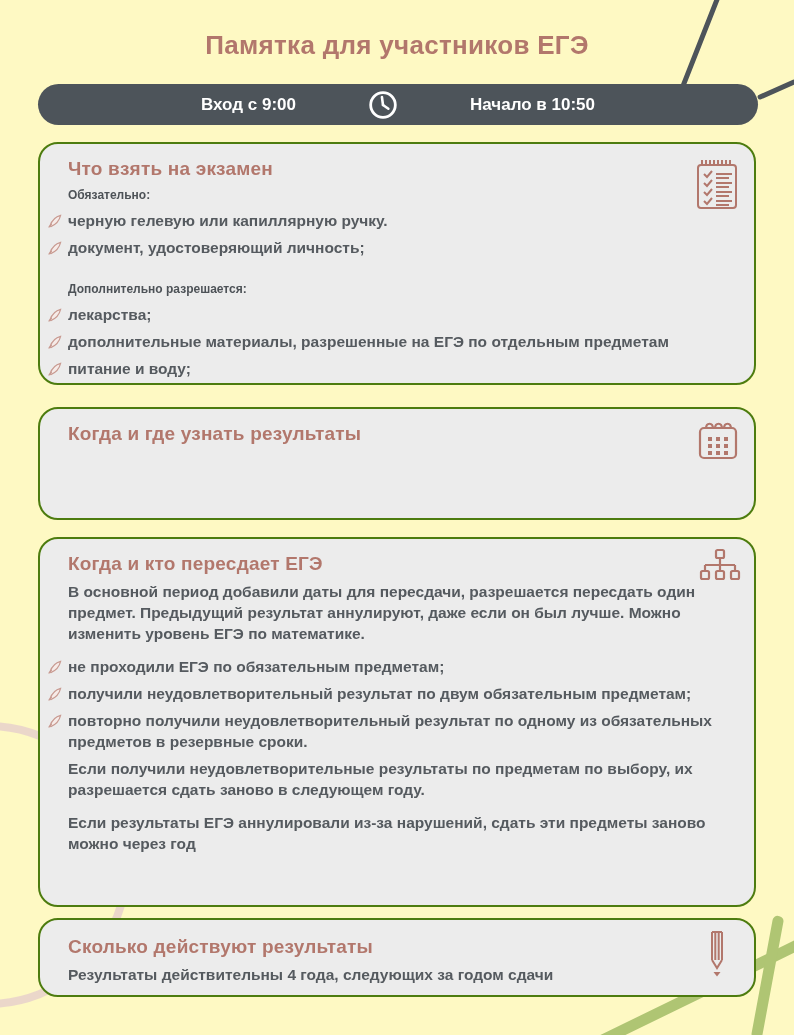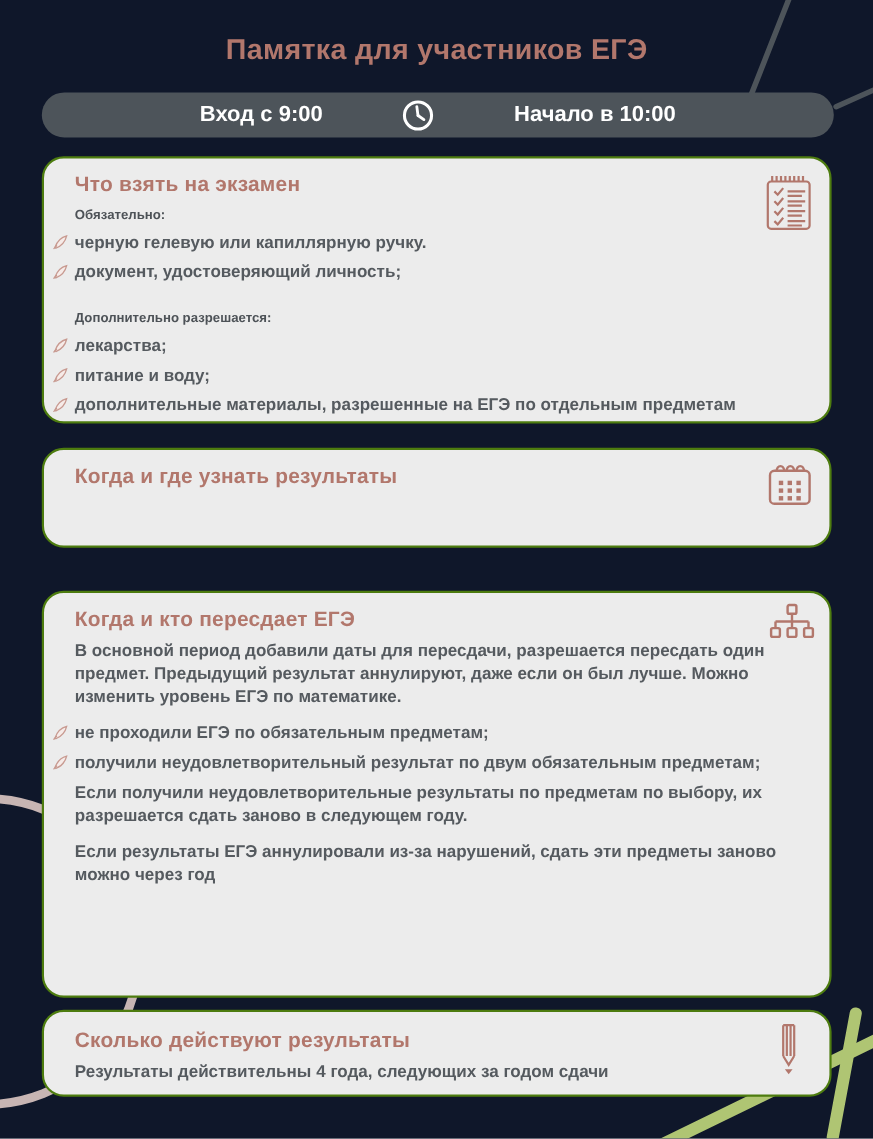--- a/index.html
+++ b/index.html
@@ -1,17 +1,17 @@
 <!DOCTYPE html>
 <html><head>
 <meta charset="utf-8">
 <style>
   html,body{margin:0;padding:0;}
   .page{
-    position:relative;width:794px;height:1035px;background:#0f172a;
+    position:relative;width:794px;height:1035px;background:#fef9c3;
     overflow:hidden;font-family:"Liberation Sans", sans-serif;
   }
   
   .decor{position:absolute;z-index:0;}
   .dark-line{background:#4d545a;border-radius:3px;}
   .line-top-1{width:5px;height:104px;left:697px;top:-8px;transform:rotate(21.5deg);}
   .line-top-2{width:42px;height:5px;left:756px;top:87px;transform:rotate(-24deg);}
   .pink-circle{
     left:-155px;top:722px;width:286px;height:286px;border-radius:50%;
     border:8px solid #e8d1cb;box-sizing:border-box;opacity:.85;
@@ -20,21 +20,21 @@
   .green-1{width:230px;height:11px;left:583px;top:988px;transform:rotate(-26deg);}
   .green-2{width:11px;height:125px;left:762px;top:915px;transform:rotate(10.5deg);}
   
   .page-title{
     position:absolute;z-index:2;top:30px;left:0;width:100%;text-align:center;
     font-size:26px;font-weight:800;color:#b2776c;letter-spacing:.3px;margin:0;
   }
   .schedule-bar{
     position:absolute;z-index:2;left:38px;top:84px;width:720px;height:41px;
     background:#4d545a;border-radius:21px;display:flex;align-items:center;
-    justify-content:center;gap:72px;color:#ffffff;font-size:20px;font-weight:700;
+    justify-content:center;gap:72px;color:#ffffff;font-size:17px;font-weight:700;
     box-sizing:border-box;
   }
   .schedule-bar .time-label{white-space:nowrap;}
   .clock{display:block;}
   
   .card{
     position:absolute;z-index:2;left:38px;width:718px;background:#ececec;
     border:2px solid #4d7c0f;border-radius:20px;box-sizing:border-box;
     padding:10px 28px 10px 28px;color:#555a5f;overflow:hidden;
   }
@@ -42,21 +42,21 @@
   .card p{font-size:15.5px;font-weight:600;line-height:21px;margin:0;max-width:660px;}
   .card .sub{font-size:12px;font-weight:700;color:#4d5257;margin:8px 0 8px;}
   ul.bullets{list-style:none;margin:2px 0 0;padding:0;}
   ul.bullets li{
     position:relative;font-size:15.5px;font-weight:600;line-height:21px;
     margin:0 0 6px;max-width:668px;
   }
   ul.bullets .quill{position:absolute;left:-20px;top:2px;}
   .card-icon{position:absolute;}
   .card-1{top:142px;height:243px;}
-  .card-2{top:407px;height:91px;}
+  .card-2{top:407px;height:113px;}
   .card-3{top:537px;height:370px;}
   .card-4{top:918px;height:79px;padding-top:12px;}
   .card-1 .card-icon{top:14px;right:14px;}
   .card-2 .card-icon{top:10px;right:14px;}
   .card-3 .card-icon{top:9px;right:10px;}
   .card-4 .card-icon{top:9px;right:28px;}
   .mb-lg{margin-bottom:12px !important;}
   .mb-md{margin-bottom:6px !important;}
   .mt-md{margin-top:2px !important;}
   .mt-lg{margin-top:12px !important;}
@@ -76,21 +76,21 @@
 
   <div class="schedule-bar">
     <span class="time-label">Вход с 9:00</span>
     <span>
       <svg class="clock" width="30" height="30" viewBox="0 0 28 28" fill="none">
         <circle cx="14" cy="14" r="11.5" stroke="#ffffff" stroke-width="2.6"></circle>
         <path d="M14 14 L13 6.5" stroke="#ffffff" stroke-width="2.4" stroke-linecap="round"></path>
         <path d="M14 14 L19 17.5" stroke="#ffffff" stroke-width="2.4" stroke-linecap="round"></path>
       </svg>
     </span>
-    <span class="time-label">Начало в 10:00</span>
+    <span class="time-label">Начало в 10:50</span>
   </div>
 
   <section class="card card-1">
     <h2>Что взять на экзамен</h2>
     <div class="sub">Обязательно:</div>
     <ul class="bullets">
       <li>
         <span class="quill">
           <svg width="14" height="14" viewBox="0 0 14 14" fill="none">
             <path d="M12.6 1.4 C8.2 2.5 4.2 5.6 2 11.8 L2.8 12.6 C8.8 10.2 11.5 6 12.6 1.4 Z" stroke="#c89a91" stroke-width="1.2" fill="#f6ebe8"></path>
@@ -120,30 +120,30 @@
         </span>
         <span>лекарства;</span>
       </li>
       <li>
         <span class="quill">
           <svg width="14" height="14" viewBox="0 0 14 14" fill="none">
             <path d="M12.6 1.4 C8.2 2.5 4.2 5.6 2 11.8 L2.8 12.6 C8.8 10.2 11.5 6 12.6 1.4 Z" stroke="#c89a91" stroke-width="1.2" fill="#f6ebe8"></path>
             <path d="M1 13 L3.4 10.4" stroke="#c89a91" stroke-width="1.2" stroke-linecap="round"></path>
           </svg>
         </span>
+        <span>дополнительные материалы, разрешенные на ЕГЭ по отдельным предметам</span>
+      </li>
+      <li>
+        <span class="quill">
+          <svg width="14" height="14" viewBox="0 0 14 14" fill="none">
+            <path d="M12.6 1.4 C8.2 2.5 4.2 5.6 2 11.8 L2.8 12.6 C8.8 10.2 11.5 6 12.6 1.4 Z" stroke="#c89a91" stroke-width="1.2" fill="#f6ebe8"></path>
+            <path d="M1 13 L3.4 10.4" stroke="#c89a91" stroke-width="1.2" stroke-linecap="round"></path>
+          </svg>
+        </span>
         <span>питание и воду;</span>
-      </li>
-      <li>
-        <span class="quill">
-          <svg width="14" height="14" viewBox="0 0 14 14" fill="none">
-            <path d="M12.6 1.4 C8.2 2.5 4.2 5.6 2 11.8 L2.8 12.6 C8.8 10.2 11.5 6 12.6 1.4 Z" stroke="#c89a91" stroke-width="1.2" fill="#f6ebe8"></path>
-            <path d="M1 13 L3.4 10.4" stroke="#c89a91" stroke-width="1.2" stroke-linecap="round"></path>
-          </svg>
-        </span>
-        <span>дополнительные материалы, разрешенные на ЕГЭ по отдельным предметам</span>
       </li>
     </ul>
     <span class="card-icon">
       <svg width="46" height="54" viewBox="0 0 46 54" fill="none" stroke="#b2776c" stroke-width="2">
         <rect x="4" y="7" width="38" height="43" rx="3"></rect>
         <path d="M8 7 V2 M12 7 V2 M16 7 V2 M20 7 V2 M24 7 V2 M28 7 V2 M32 7 V2 M36 7 V2"></path>
         <path d="M10 16 l3 3 5 -6"></path>
           <path d="M22 16 H38 M22 20 H35"></path>
         <path d="M10 25 l3 3 5 -6"></path>
           <path d="M22 25 H38 M22 29 H35"></path>
@@ -193,20 +193,29 @@
       </li>
       <li>
         <span class="quill">
           <svg width="14" height="14" viewBox="0 0 14 14" fill="none">
             <path d="M12.6 1.4 C8.2 2.5 4.2 5.6 2 11.8 L2.8 12.6 C8.8 10.2 11.5 6 12.6 1.4 Z" stroke="#c89a91" stroke-width="1.2" fill="#f6ebe8"></path>
             <path d="M1 13 L3.4 10.4" stroke="#c89a91" stroke-width="1.2" stroke-linecap="round"></path>
           </svg>
         </span>
         <span>получили неудовлетворительный результат по двум обязательным предметам;</span>
       </li>
+      <li>
+        <span class="quill">
+          <svg width="14" height="14" viewBox="0 0 14 14" fill="none">
+            <path d="M12.6 1.4 C8.2 2.5 4.2 5.6 2 11.8 L2.8 12.6 C8.8 10.2 11.5 6 12.6 1.4 Z" stroke="#c89a91" stroke-width="1.2" fill="#f6ebe8"></path>
+            <path d="M1 13 L3.4 10.4" stroke="#c89a91" stroke-width="1.2" stroke-linecap="round"></path>
+          </svg>
+        </span>
+        <span>повторно получили неудовлетворительный результат по одному из обязательных предметов в резервные сроки.</span>
+      </li>
     </ul>
     <p class="mt-md mb-lg">Если получили неудовлетворительные результаты по предметам по выбору, их разрешается сдать заново в следующем году.</p>
     <p class="mt-lg">Если результаты ЕГЭ аннулировали из-за нарушений, сдать эти предметы заново можно через год</p>
     <span class="card-icon">
       <svg width="48" height="42" viewBox="0 0 48 42" fill="none" stroke="#b2776c" stroke-width="2.2">
         <rect x="20" y="2" width="8" height="8" rx="1.5"></rect>
         <path d="M24 10 V17 M9 17 H39 M9 17 V23 M24 17 V23 M39 17 V23"></path>
         <rect x="5" y="23" width="8" height="8" rx="1.5"></rect>
         <rect x="20" y="23" width="8" height="8" rx="1.5"></rect>
         <rect x="35" y="23" width="8" height="8" rx="1.5"></rect>

